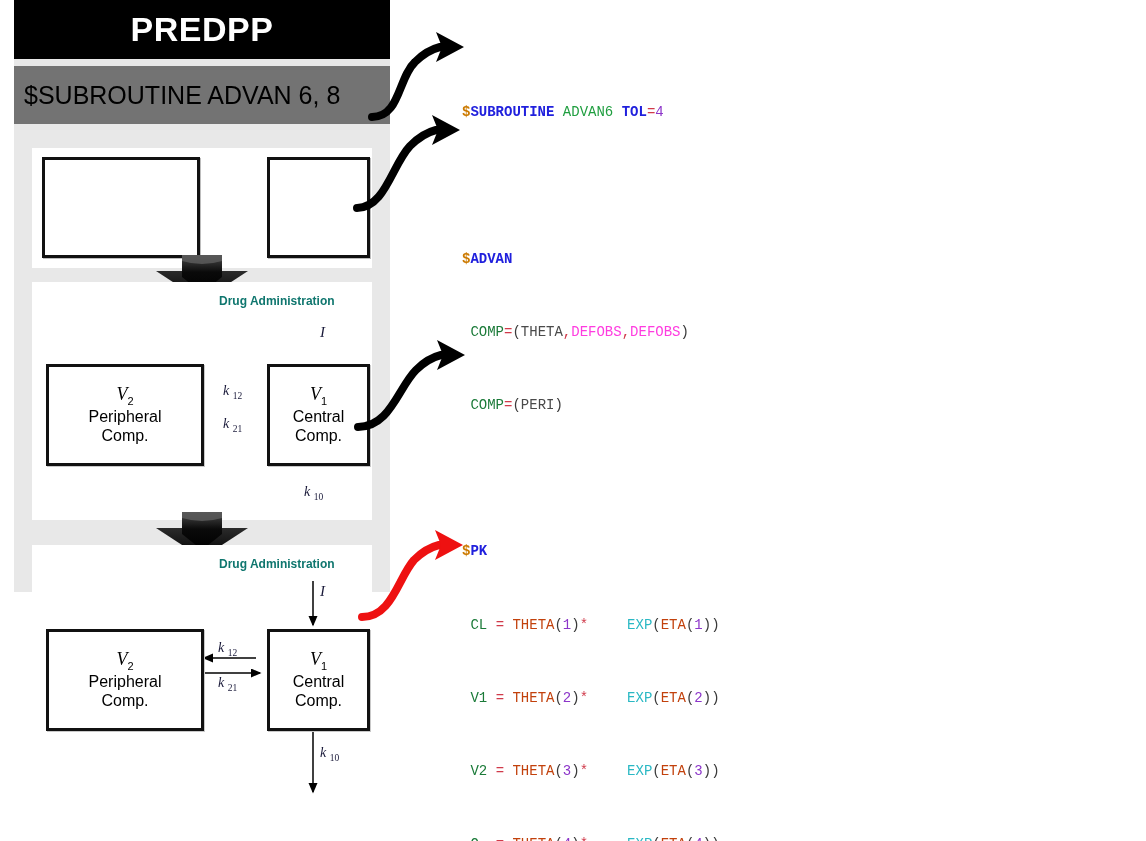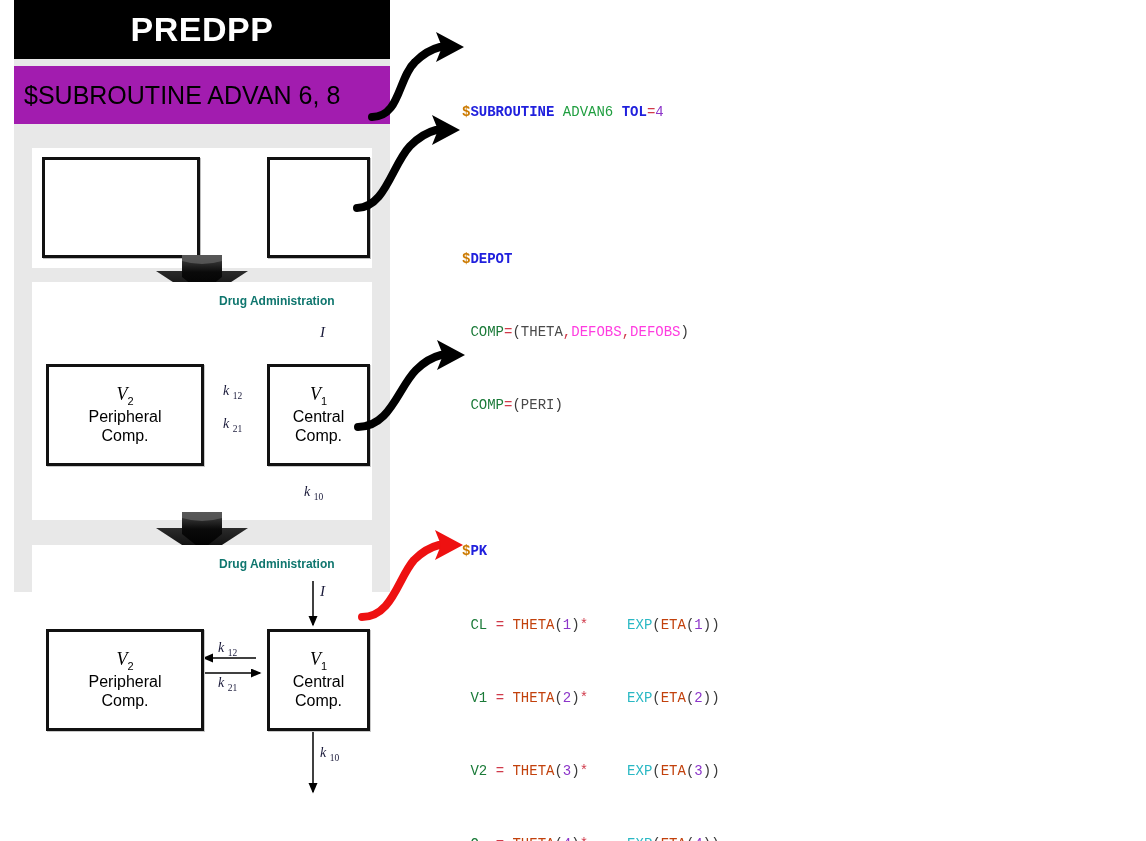--- a/index.html
+++ b/index.html
@@ -45,21 +45,21 @@
     font-family: "Liberation Sans", sans-serif;
   }
 
   
   #subroutine-bar {
     position: absolute;
     left: 0px;
     top: 66px;
     width: 376px;
     height: 58px;
-    background: #a21caf;
+    background: #737373;
     display: flex;
     align-items: center;
   }
   #subroutine-bar .subroutine-text {
     color: #000000;
     font-size: 25px;
     padding-left: 10px;
     font-family: "Liberation Sans", sans-serif;
     white-space: nowrap;
   }
@@ -293,21 +293,21 @@
     <span class="rate-label" style="left:186px; top:130px;"><i>k</i> <sub>21</sub></span>
     <span class="rate-label" style="left:288px; top:200px;"><i>k</i> <sub>10</sub></span>
   </div>
 
 </div>
 
 <div id="code-panel">
 
   <div class="code-line" style="margin-top:27px;"><span class="t-dollar">$</span><span class="t-key">SUBROUTINE</span> <span class="t-green">ADVAN6</span> <span class="t-key">TOL</span><span class="t-op">=</span><span class="t-purple">4</span></div>
   <div class="code-line blank"></div>
-  <div class="code-line"><span class="t-dollar">$</span><span class="t-key">DEPOT</span></div>
+  <div class="code-line"><span class="t-dollar">$</span><span class="t-key">ADVAN</span></div>
   <div class="code-line"> <span class="t-darkgrn">COMP</span><span class="t-op">=</span><span class="t-paren">(</span><span class="t-gray">THETA</span><span class="t-op">,</span><span class="t-pink">DEFOBS</span><span class="t-op">,</span><span class="t-pink">DEFOBS</span><span class="t-paren">)</span></div>
   <div class="code-line"> <span class="t-darkgrn">COMP</span><span class="t-op">=</span><span class="t-paren">(</span><span class="t-gray">PERI</span><span class="t-paren">)</span></div>
   <div class="code-line blank"></div>
   <div class="code-line"><span class="t-dollar">$</span><span class="t-key">PK</span></div>
   <div class="code-line"> <span class="t-darkgrn">CL</span> <span class="t-op">=</span> <span class="t-red">THETA</span><span class="t-paren">(</span><span class="t-purple">1</span><span class="t-paren">)</span><span class="t-op">*</span><span class="t-cyan">EXP</span><span class="t-paren">(</span><span class="t-red">ETA</span><span class="t-paren">(</span><span class="t-purple">1</span><span class="t-paren">))</span></div>
   <div class="code-line"> <span class="t-darkgrn">V1</span> <span class="t-op">=</span> <span class="t-red">THETA</span><span class="t-paren">(</span><span class="t-purple">2</span><span class="t-paren">)</span><span class="t-op">*</span><span class="t-cyan">EXP</span><span class="t-paren">(</span><span class="t-red">ETA</span><span class="t-paren">(</span><span class="t-purple">2</span><span class="t-paren">))</span></div>
   <div class="code-line"> <span class="t-darkgrn">V2</span> <span class="t-op">=</span> <span class="t-red">THETA</span><span class="t-paren">(</span><span class="t-purple">3</span><span class="t-paren">)</span><span class="t-op">*</span><span class="t-cyan">EXP</span><span class="t-paren">(</span><span class="t-red">ETA</span><span class="t-paren">(</span><span class="t-purple">3</span><span class="t-paren">))</span></div>
   <div class="code-line"> <span class="t-darkgrn">Q</span>  <span class="t-op">=</span> <span class="t-red">THETA</span><span class="t-paren">(</span><span class="t-purple">4</span><span class="t-paren">)</span><span class="t-op">*</span><span class="t-cyan">EXP</span><span class="t-paren">(</span><span class="t-red">ETA</span><span class="t-paren">(</span><span class="t-purple">4</span><span class="t-paren">))</span></div>
   
   

